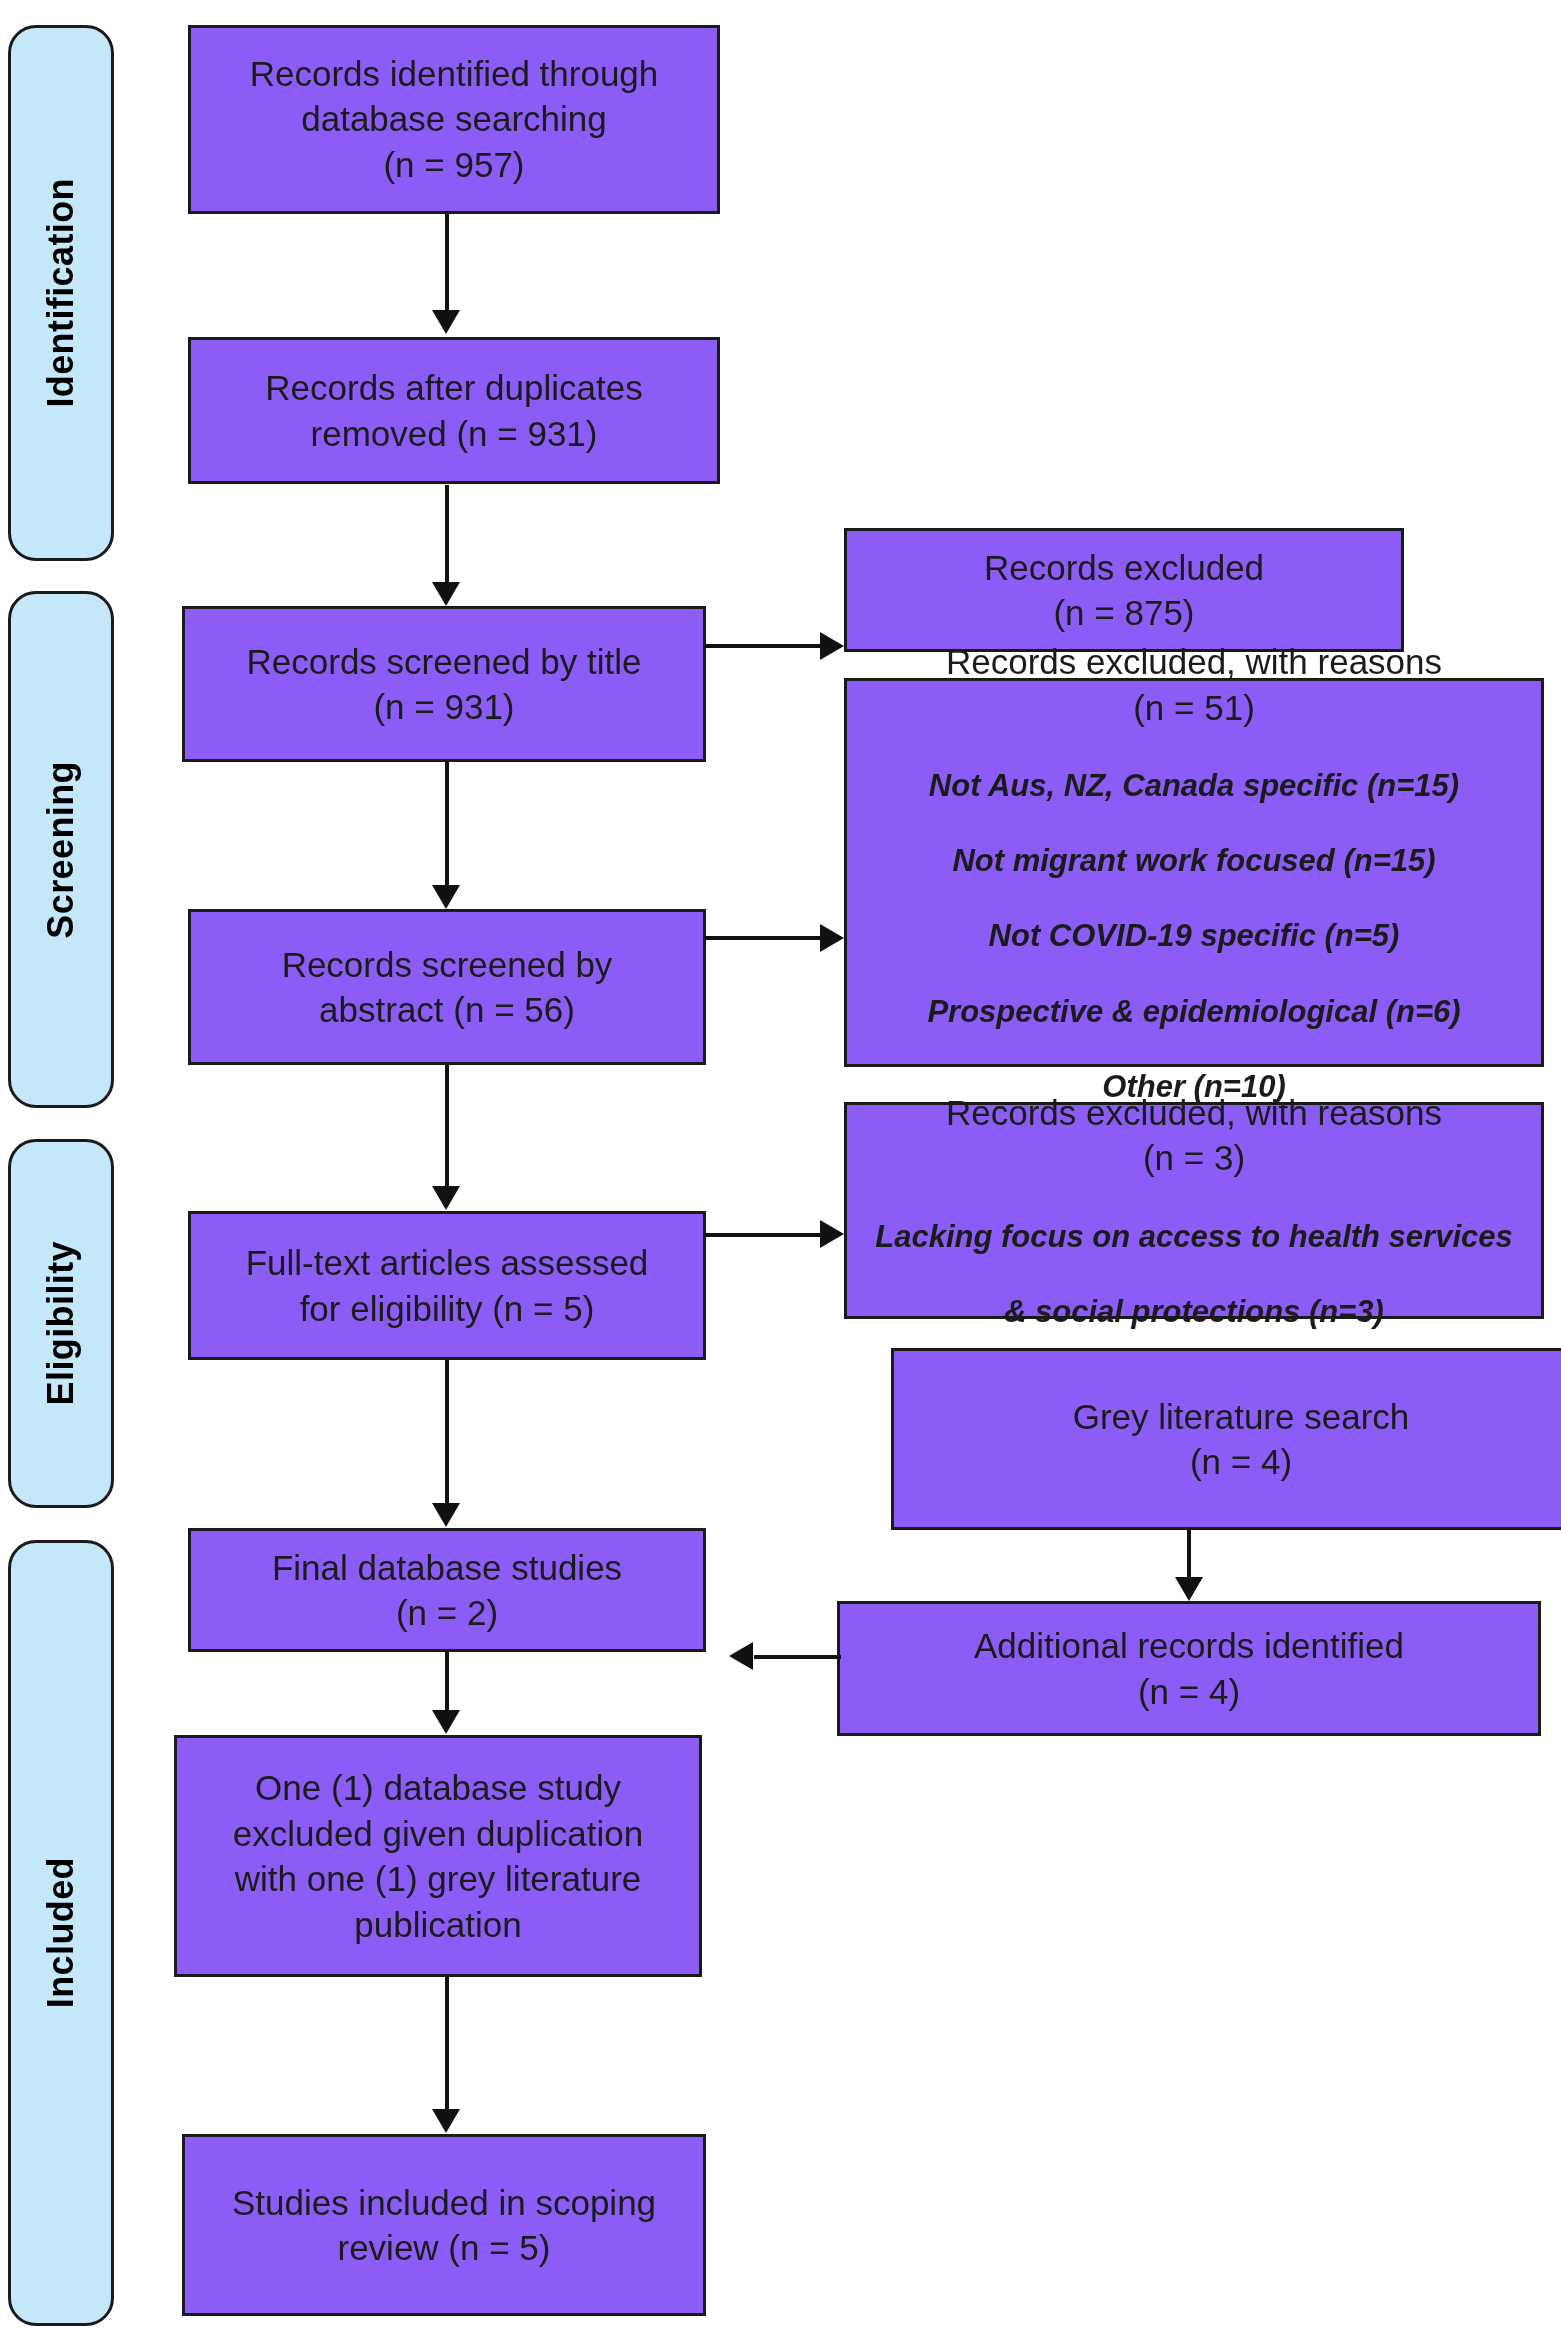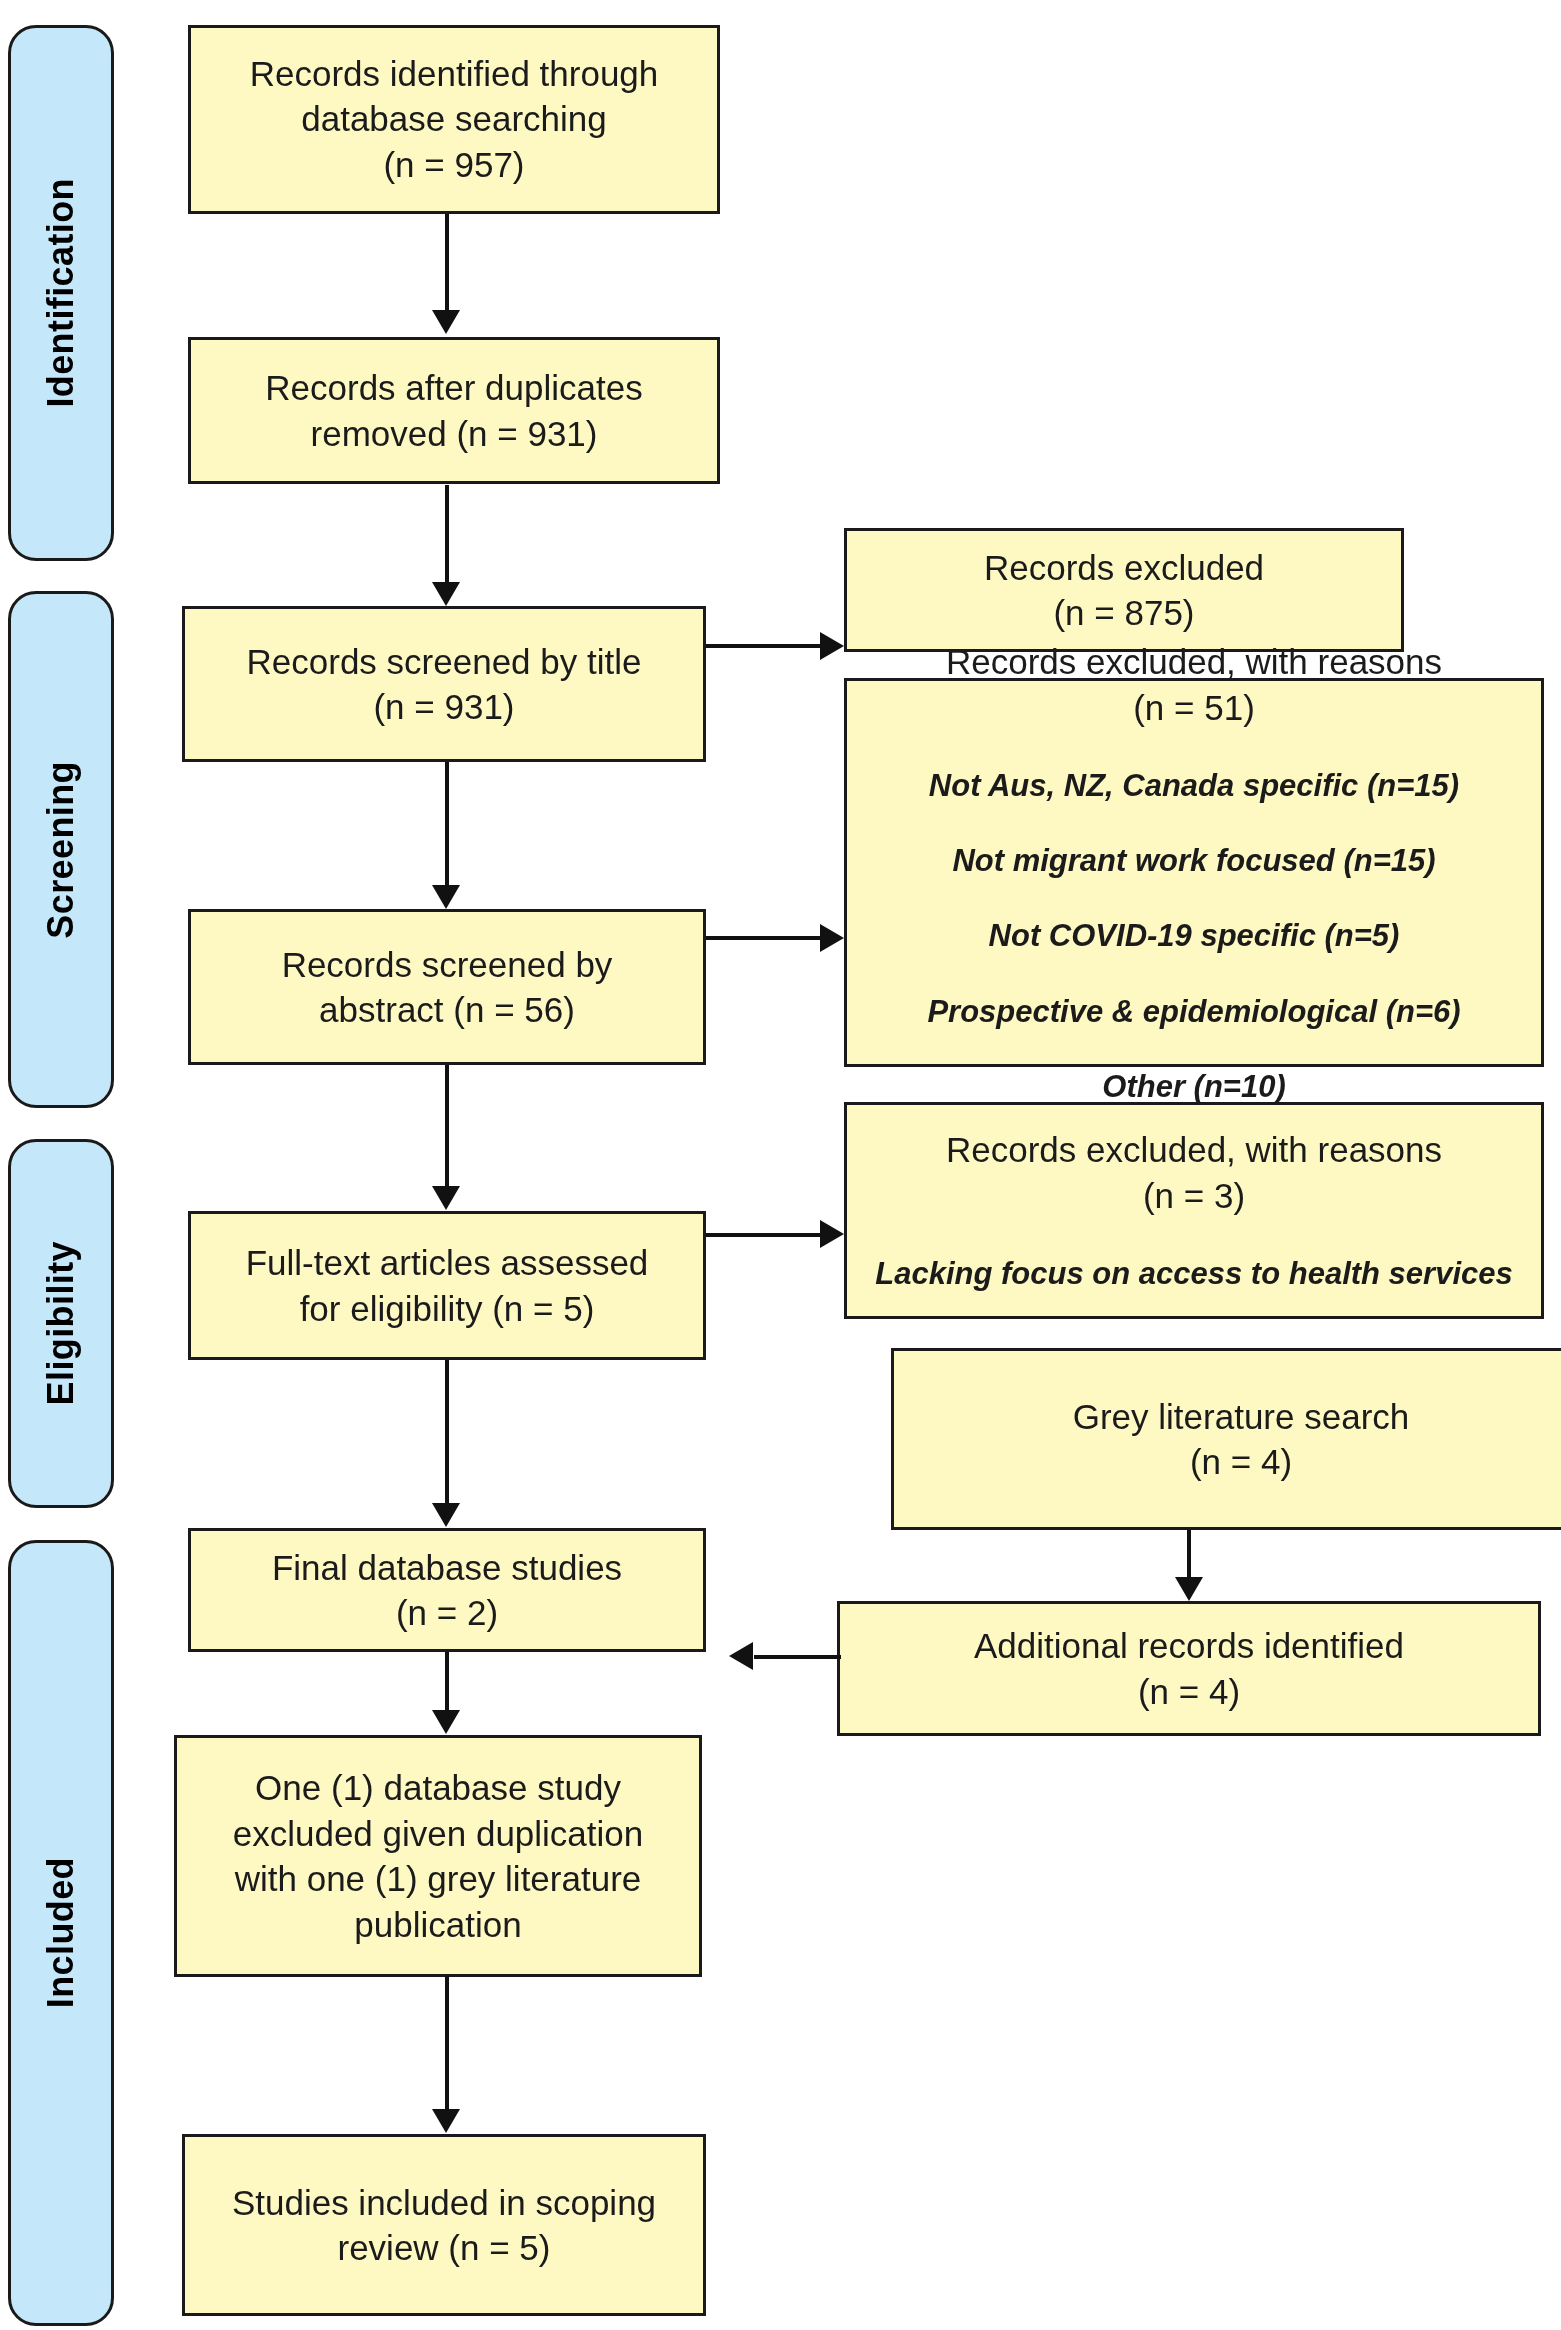--- a/index.html
+++ b/index.html
@@ -35,21 +35,21 @@
     font-size:36px;
     letter-spacing:0.4px;
     line-height:1;
     color:#000;
     white-space:nowrap;
   }
 
   
   .box{
     position:absolute;
-    background:#fef9c3;
+    background:#8b5cf6;
     border:3.3px solid #1a1a1a;
     box-sizing:border-box;
     display:flex;
     flex-direction:column;
     align-items:center;
     justify-content:center;
     padding:4.9px 11.5px;
     text-align:center;
   }
   .box .line{
@@ -177,20 +177,21 @@
     <div class="reason">Not migrant work focused (n=15)</div>
     <div class="reason">Not COVID-19 specific (n=5)</div>
     <div class="reason">Prospective &amp; epidemiological (n=6)</div>
     <div class="reason">Other (n=10)</div>
   </div>
 
   <div class="box" style="left:844px;top:1102px;width:700px;height:217px;">
     <div class="line">Records excluded, with reasons</div>
     <div class="line">(n = 3)</div>
     <div class="reason">Lacking focus on access to health services</div>
+    <div class="reason">&amp; social protections (n=3)</div>
   </div>
 
   <div class="box" style="left:844px;top:1348px;width:700px;height:182px;margin-left:47px;">
     <div class="line">Grey literature search</div>
     <div class="line">(n = 4)</div>
   </div>
 
   <div class="box" style="left:837px;top:1601px;width:704px;height:135px;">
     <div class="line">Additional records identified</div>
     <div class="line">(n = 4)</div>

